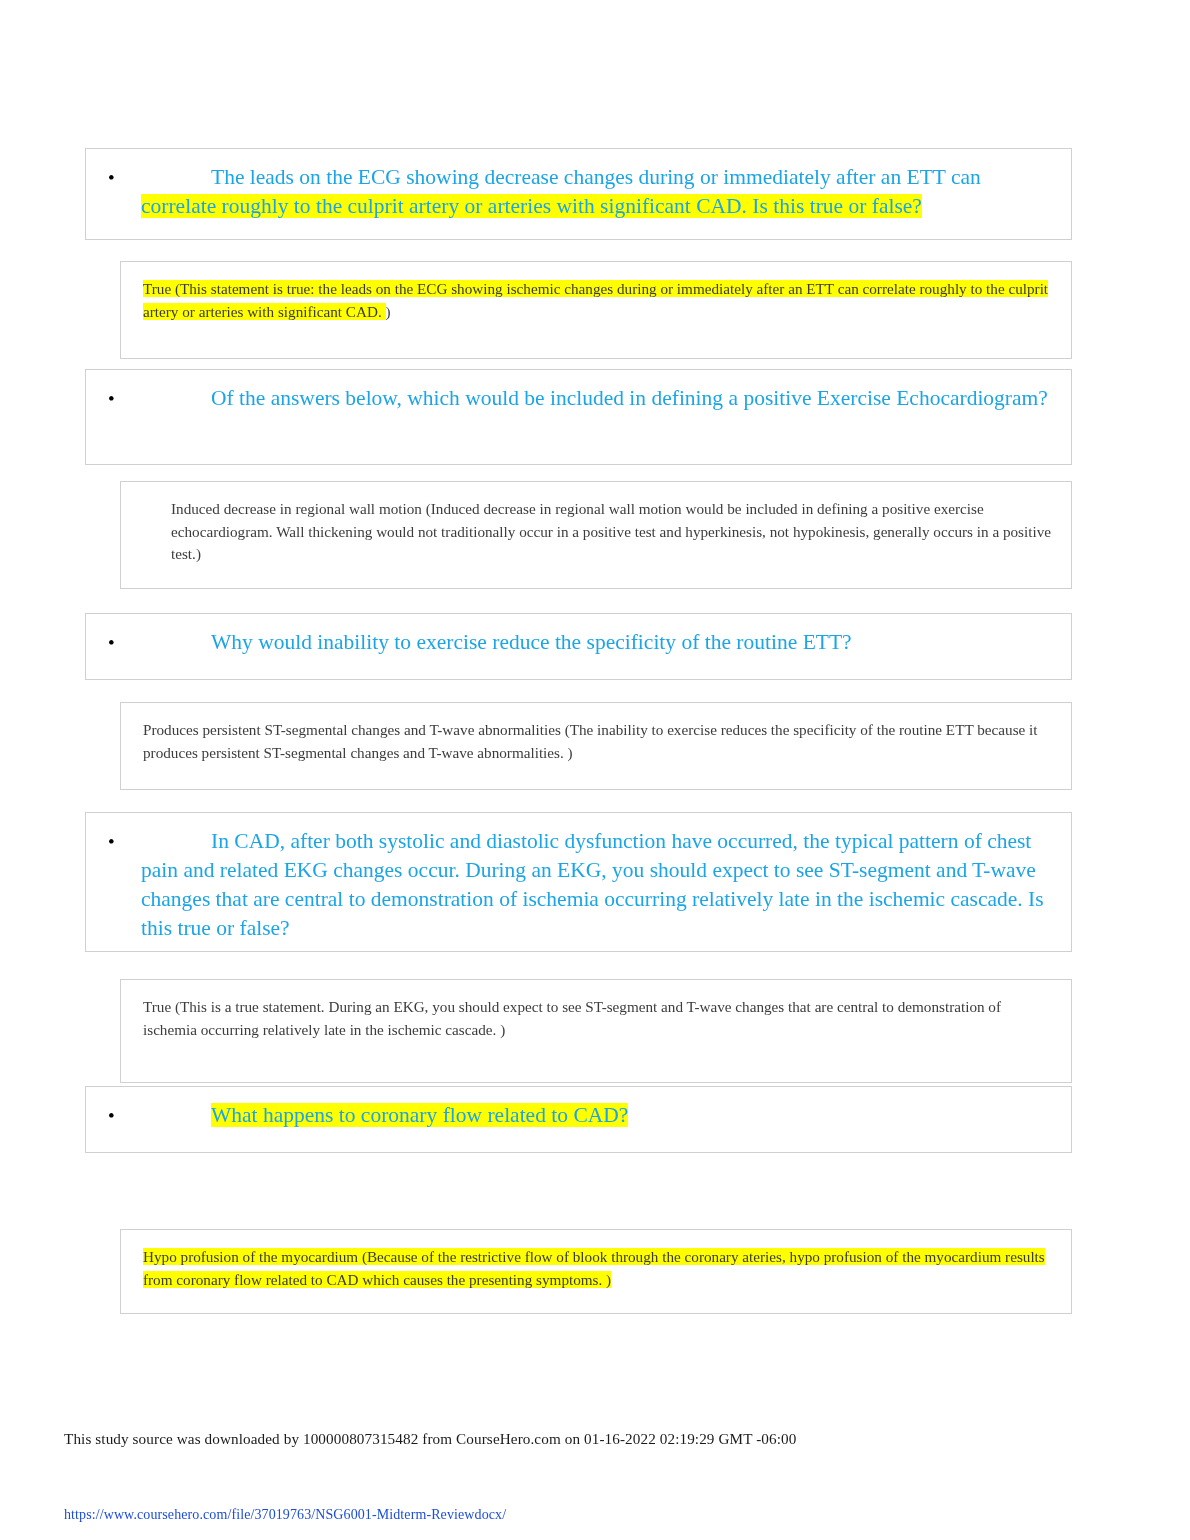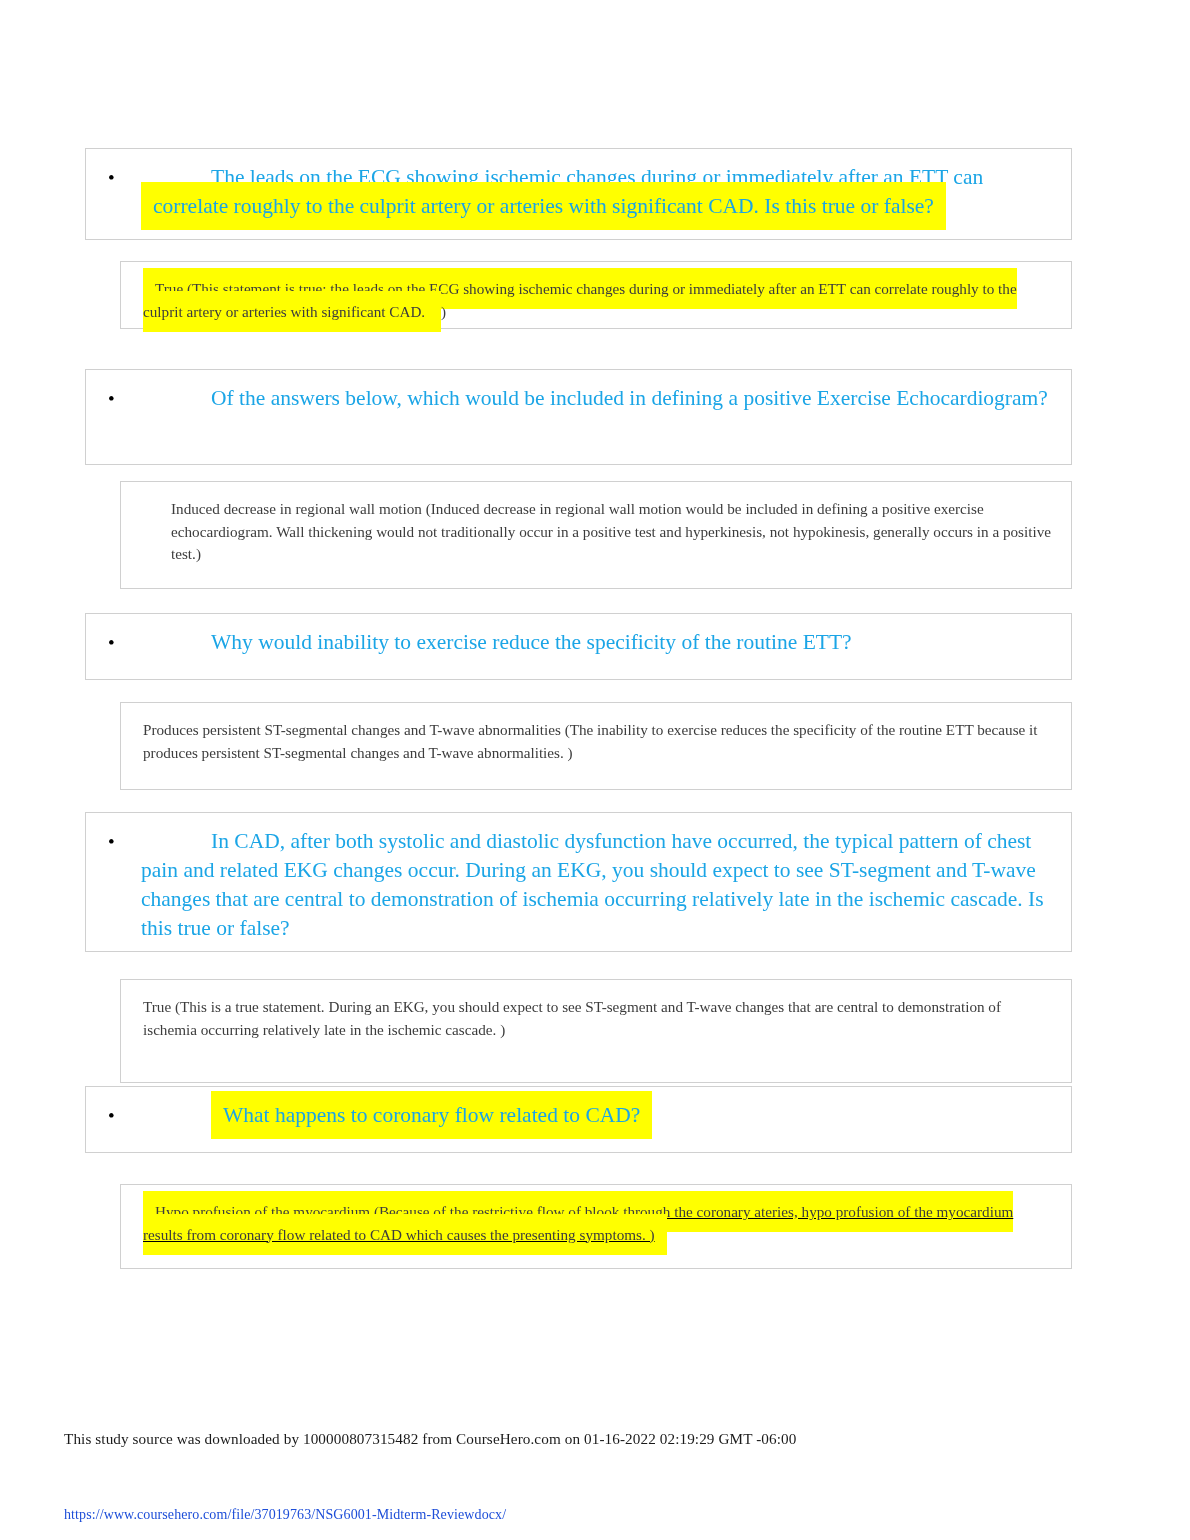--- a/index.html
+++ b/index.html
@@ -81,21 +81,21 @@
     padding-left: 22px;
     color: #3c3c3c;
     font-size: 15.2px;
     line-height: 22.5px;
     text-align: left;
   }
 
   mark.hl {
     background: #ffff00;
     color: inherit;
-    padding: 12px;
+    padding: 0;
   }
 
   
   .footer-note {
     position: absolute;
     left: 64px;
     top: 1430px;
     font-size: 15.2px;
     color: #1a1a1a;
     letter-spacing: 0.1px;
@@ -114,24 +114,24 @@
 </head>
 <body>
 
 <div class="page">
 
   <div class="qa-list">
 
     <div class="q-box" style="top:148px; height:92px;">
       <p class="q-para">
         <span class="q-bullet">•</span>
-        <span class="q-tab"></span><span class="q-text">The leads on the ECG showing ischemic changes during or immediately after an ETT can </span><mark class="hl">correlate roughly to the culprit artery or arteries with significant CAD. Is this true or false?</mark>
+        <span class="q-tab"></span><span class="q-text">The leads on the ECG showing decrease changes during or immediately after an ETT can </span><mark class="hl">correlate roughly to the culprit artery or arteries with significant CAD. Is this true or false?</mark>
       </p>
     </div>
-    <div class="a-box" style="top:261px; height:68px;">
+    <div class="a-box" style="top:261px; height:98px;">
       <p class="a-para"><mark class="hl">True (This statement is true: the leads on the ECG showing ischemic changes during or immediately after an ETT can correlate roughly to the culprit artery or arteries with significant CAD. </mark><span>)</span></p>
     </div>
 
     <div class="q-box" style="top:369px; height:96px;">
       <p class="q-para">
         <span class="q-bullet">•</span>
         <span class="q-tab"></span><span class="q-text">Of the answers below, which would be included in defining a positive Exercise Echocardiogram?</span>
       </p>
     </div>
     <div class="a-box" style="top:481px; height:108px;padding-left:28px;">
@@ -157,21 +157,21 @@
     <div class="a-box" style="top:979px; height:104px;">
       <p class="a-para">True (This is a true statement. During an EKG, you should expect to see ST-segment and T-wave changes that are central to demonstration of ischemia occurring relatively late in the ischemic cascade. )</p>
     </div>
 
     <div class="q-box" style="top:1086px; height:67px;">
       <p class="q-para">
         <span class="q-bullet">•</span>
         <span class="q-tab"></span><mark class="hl">What happens to coronary flow related to CAD?</mark>
       </p>
     </div>
-    <div class="a-box" style="top:1184px; height:85px;text-decoration:underline;">
+    <div class="a-box" style="top:1229px; height:85px;">
       <p class="a-para"><mark class="hl">Hypo profusion of the myocardium (Because of the restrictive flow of blook through the coronary ateries, hypo profusion of the myocardium results from coronary flow related to CAD which causes the presenting symptoms. )</mark></p>
     </div>
 
   </div>
 
   <div class="footer-note">This study source was downloaded by 100000807315482 from CourseHero.com on 01-16-2022 02:19:29 GMT -06:00</div>
   <div class="footer-url">https://www.coursehero.com/file/37019763/NSG6001-Midterm-Reviewdocx/</div>
 
 </div>
 

